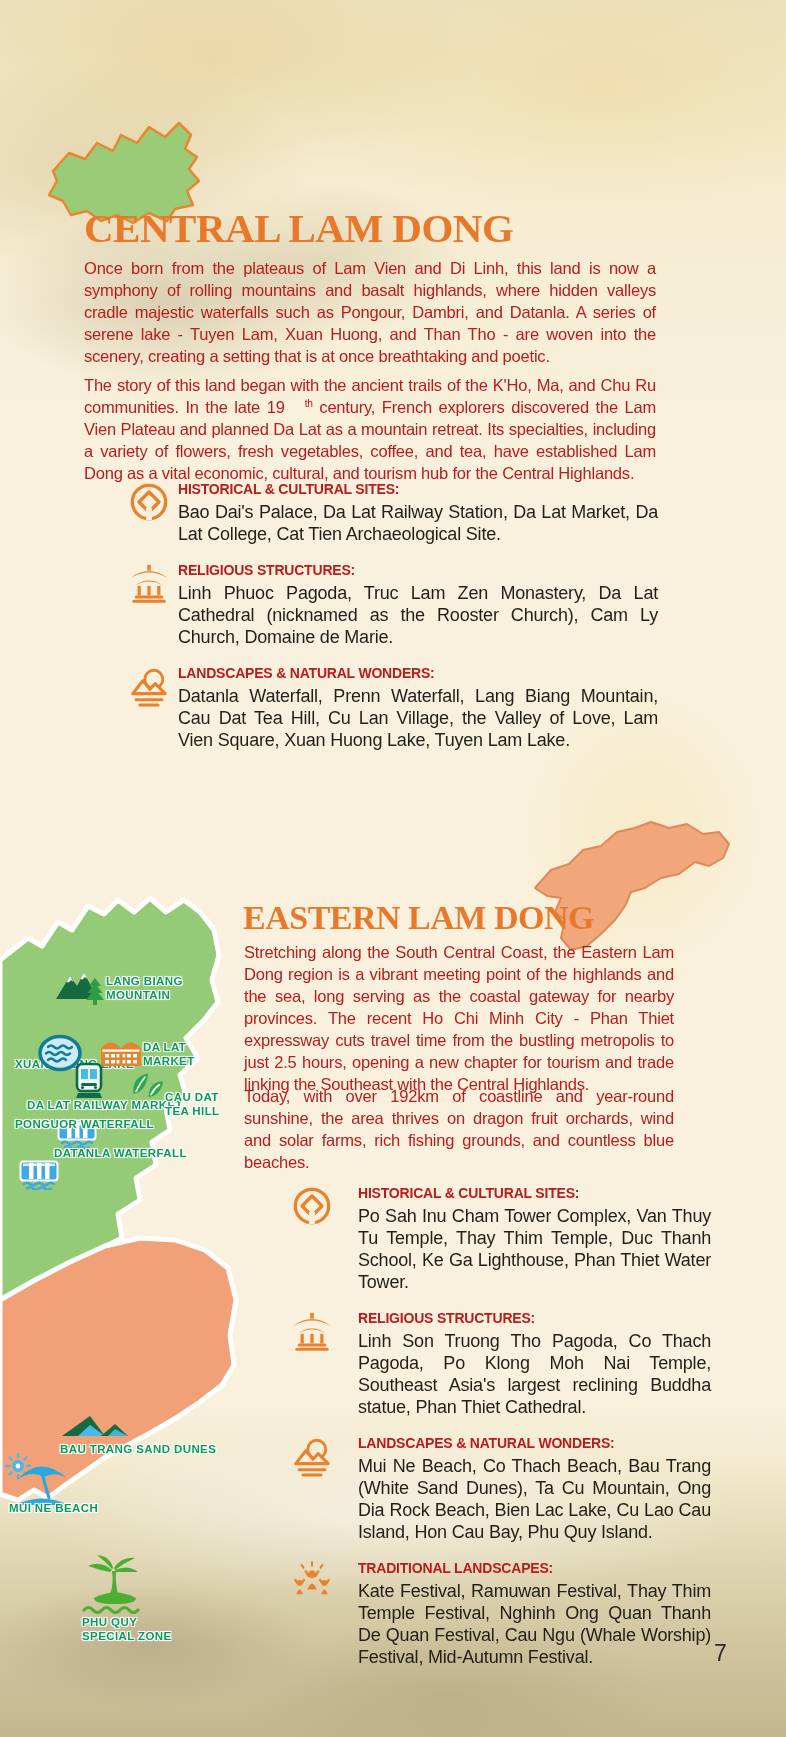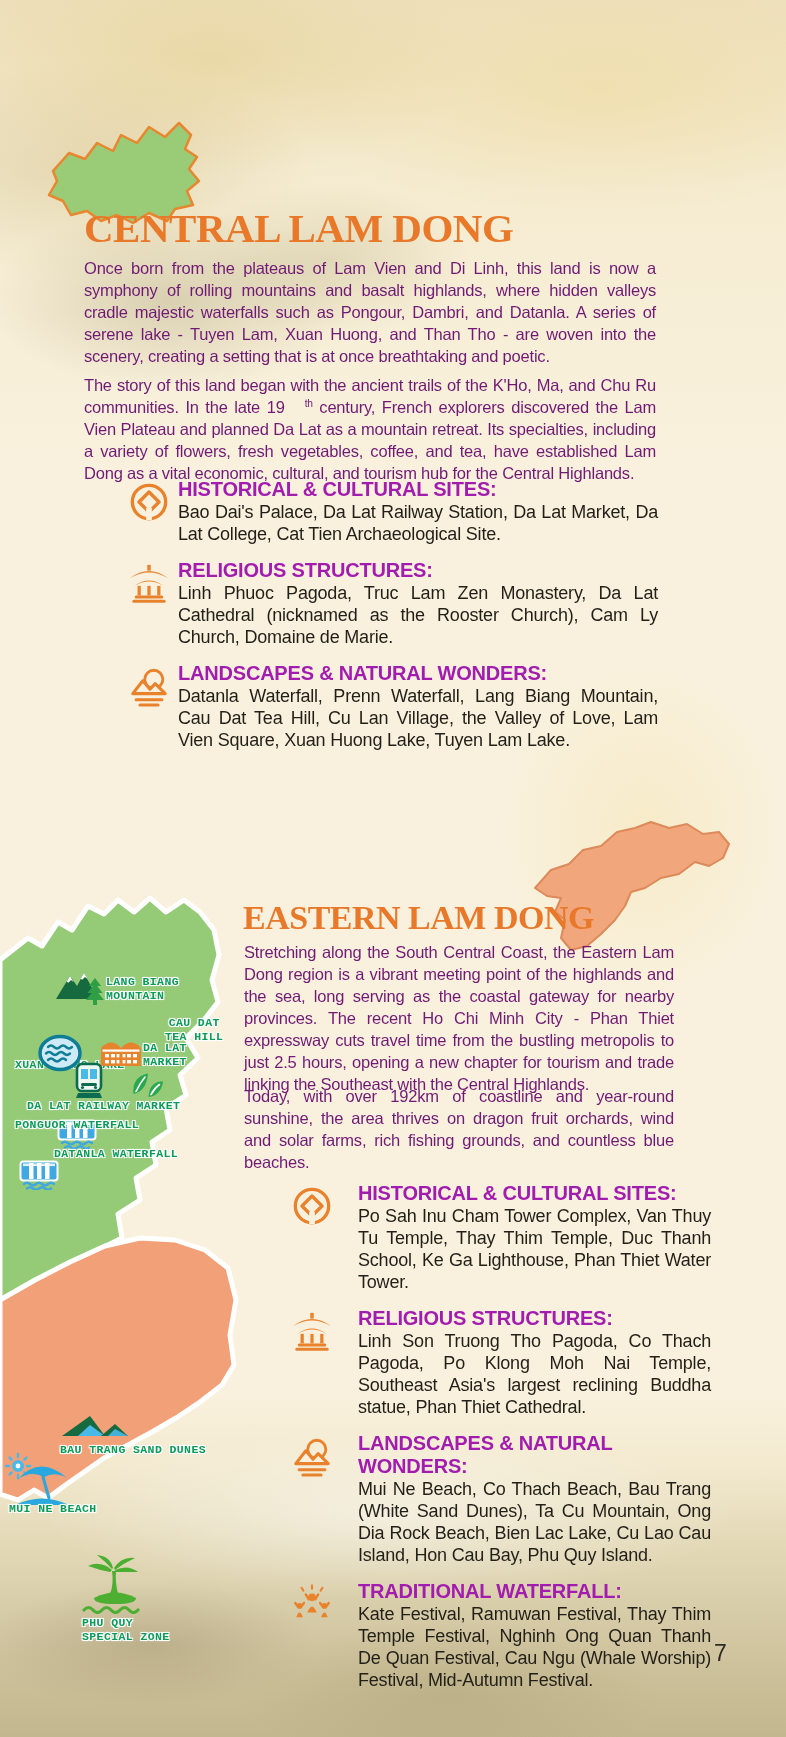--- a/index.html
+++ b/index.html
@@ -25,39 +25,39 @@
     background:
       radial-gradient(ellipse 240px 90px at 150px 250px, rgba(140,125,90,0.30), rgba(140,125,90,0) 70%),
       radial-gradient(ellipse 300px 110px at 450px 300px, rgba(150,140,95,0.25), rgba(150,140,95,0) 70%),
       radial-gradient(ellipse 500px 120px at 390px 120px, rgba(255,255,255,0.5), rgba(255,255,255,0) 70%),
       linear-gradient(180deg, rgba(249,241,221,0) 0%, rgba(238,228,197,0.55) 20%, #e4dab8 42%, #d8cda9 62%, #ccc09a 82%, #c3b78f 100%);
   }
   .abs { position:absolute; }
   .sec-title { font-family:"Liberation Serif", serif; font-weight:bold; color:#e9792a; letter-spacing:-0.5px; }
   .title-central { left:84px; top:204px; font-size:41px; }
   .title-eastern { left:243px; top:899px; font-size:34px;text-align:right; }
-  .para { font-size:16.5px; line-height:22px; text-align:justify; letter-spacing:-0.2px; color:#701a75; }
+  .para { font-size:16.5px; line-height:22px; text-align:justify; letter-spacing:-0.2px; color:#b91c1c; }
   .p-central { left:84px; width:572px; }
   .p-eastern { left:244px; width:430px; }
   sup { font-size:0.62em; vertical-align:super; line-height:0;margin-left:20px; }
   .info-list { position:absolute; }
   .info-item { display:flex; margin-bottom:14px; }
   .icon-col { flex:0 0 auto; }
-  .item-heading { font-size:20px; line-height:23px; font-weight:bold; color:#a21caf; letter-spacing:-0.2px; }
+  .item-heading { font-size:14px; line-height:23px; font-weight:bold; color:#b91c1c; letter-spacing:-0.2px; }
   .item-text { font-size:18px; line-height:22px; text-align:justify; letter-spacing:-0.2px; }
   .central-list { left:128px; top:478px; width:530px; }
   .central-list .icon-col { width:50px; padding-top:3px; }
   .central-list .item-body { width:480px; }
   .eastern-list { left:291px; top:1182px; width:420px; }
   .eastern-list .icon-col { width:67px; padding-top:3px; }
   .eastern-list .item-body { width:353px; }
   .map-label { position:absolute; font-size:11.5px; line-height:13.5px; font-weight:bold; color:#0b9b58;
     letter-spacing:0.4px; white-space:nowrap;
     text-shadow:-1px -1px 0 #fff, 1px -1px 0 #fff, -1px 1px 0 #fff, 1px 1px 0 #fff, 0 0 3px #fff; }
-  .map-label span { display:block;font-family:Liberation Mono, monospace; }
+  .map-label span { display:block; }
   .map-label span:empty { display:none; }
   .page-number { left:714px; top:1640px; font-size:23px; color:#2a2a24; }
 </style>
 </head>
 <body>
 
 <div class="page">
   <div class="bg-top"></div>
   <div class="bg-mid"></div>
   <div class="bg-bottom"></div>
@@ -189,21 +189,21 @@
   <div class="map-label" style="left:27px; top:1099px;">
     <span>DA LAT RAILWAY MARKET</span>
   </div>
 
   <svg class="abs" style="left:130px; top:1068px;" width="34" height="32" viewBox="0 0 34 32">
     <path d="M3.5 26 Q1.5 9 18 5.5 Q16.5 23 3.5 26 Z" fill="#2aa84f"></path>
     <path d="M6 23.5 Q10 15 15 9" stroke="#fff" stroke-width="1.6" fill="none" stroke-linecap="round"></path>
     <path d="M18.5 29 Q19.5 13 33 13.5 Q31 27.5 18.5 29 Z" fill="#2aa84f"></path>
     <path d="M21 26.5 Q24.5 20 29.5 16.5" stroke="#fff" stroke-width="1.6" fill="none" stroke-linecap="round"></path>
   </svg>
-  <div class="map-label" style="left:165px; top:1016px;text-align:center;">
+  <div class="map-label" style="left:165px; top:1091px;">
     <span>CAU DAT</span>
       <span>TEA HILL</span>
   </div>
 
   <svg class="abs" style="left:57px; top:1119px;" width="40" height="30" viewBox="0 0 40 30">
     <rect x="1.5" y="1.5" width="37" height="19" rx="3" fill="#3fa8e0" stroke="#fff" stroke-width="2"></rect>
     <rect x="10" y="3" width="4.5" height="16" fill="#fff"></rect>
       <rect x="18" y="3" width="4.5" height="16" fill="#fff"></rect>
       <rect x="26" y="3" width="4.5" height="16" fill="#fff"></rect>
     <rect x="4" y="3.5" width="32" height="2.6" fill="#fff" opacity="0.85"></rect>
@@ -354,20 +354,20 @@
               <path d="M39.5 21 L37 24.5"></path>
           </g>
           <g stroke="#e8822d" stroke-width="2.2" stroke-linecap="round">
             <path d="M11 5 L13 8"></path>
               <path d="M22 2.5 L22 6"></path>
               <path d="M33 5 L31 8"></path>
           </g>
         </svg>
       </div>
       <div class="item-body">
-        <div class="item-heading">TRADITIONAL WATERFALL:</div>
+        <div class="item-heading">TRADITIONAL LANDSCAPES:</div>
         <div class="item-text">Kate Festival, Ramuwan Festival, Thay Thim Temple Festival, Nghinh Ong Quan Thanh De Quan Festival, Cau Ngu (Whale Worship) Festival, Mid-Autumn Festival.</div>
       </div>
     </div>
   </div>
 
   <div class="abs page-number">7</div>
 </div>
 
 </body></html>

